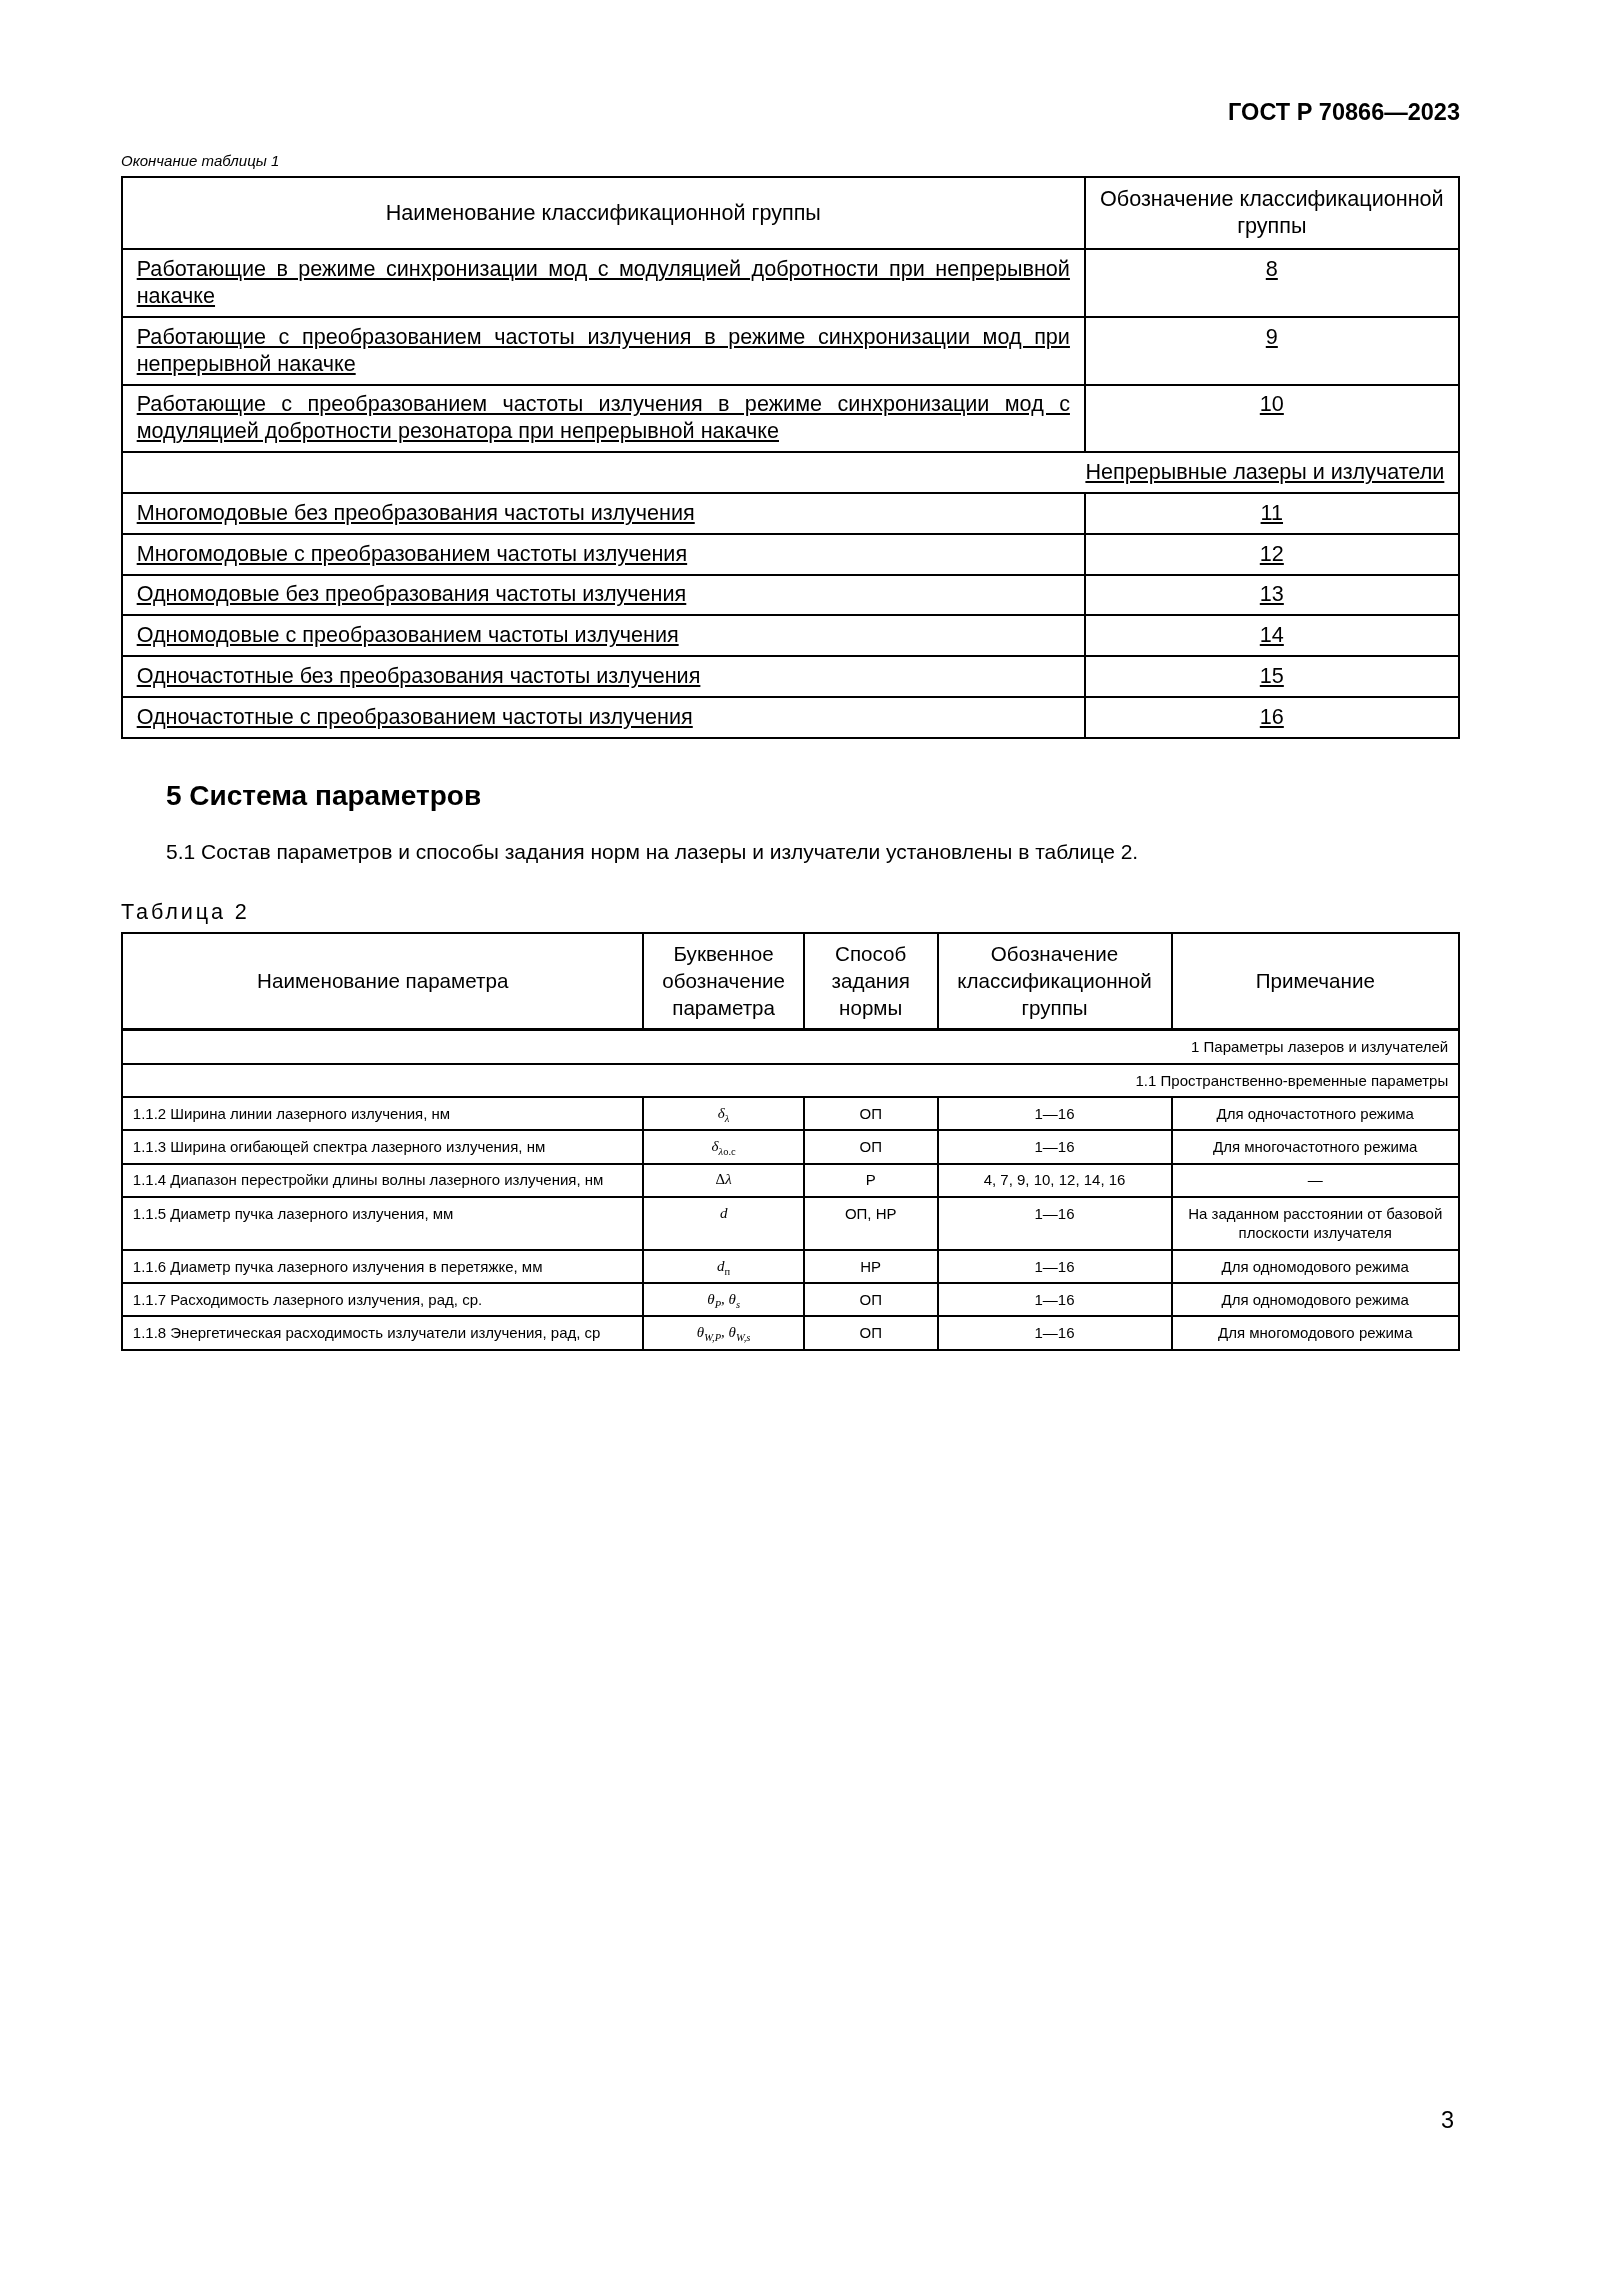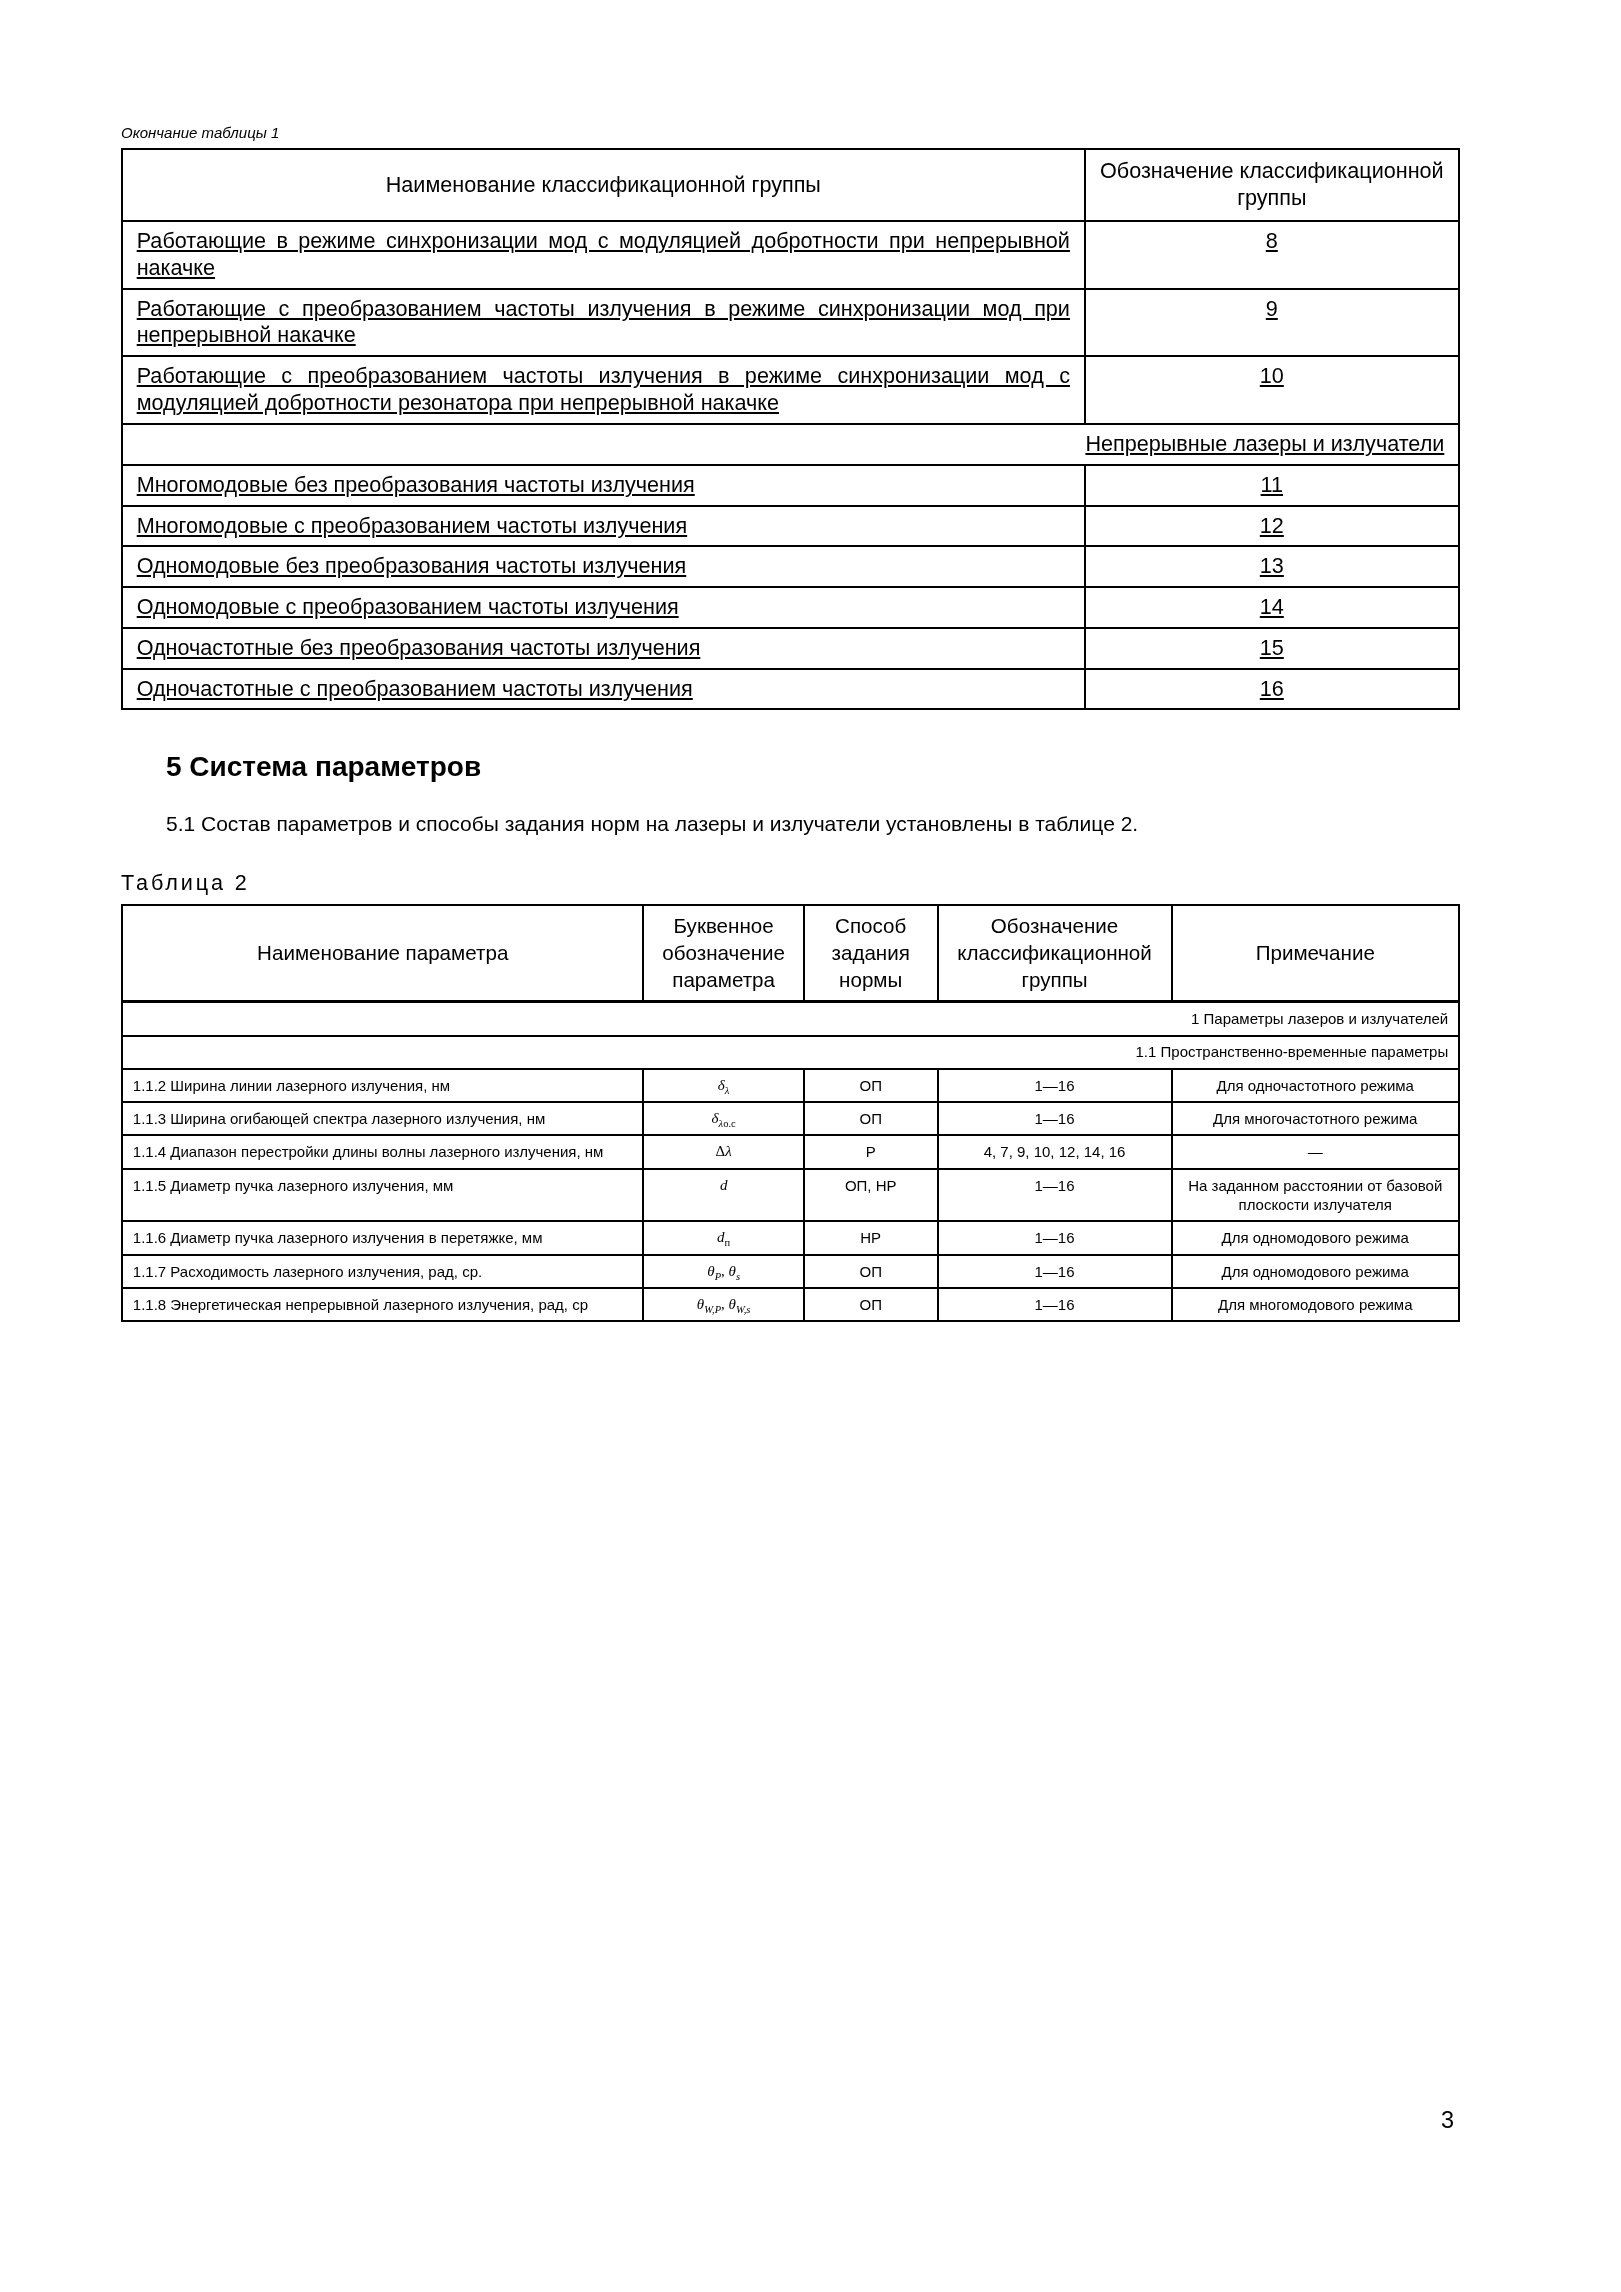--- a/index.html
+++ b/index.html
@@ -37,20 +37,21 @@
   .para { font-size: 21px; line-height: 1.45; text-align: justify; text-indent: 45px; margin: 25.5px 0 0 0; }
   .table2-caption { font-size: 21.6px; letter-spacing: 2.9px; margin: 31px 0 7.8px 0; }
 
   .page-number { position: absolute; top: 2107px; right: 167px; font-size: 23.5px; }
 </style>
 </head>
 <body>
 
 <div class="page">
 
+  <div class="doc-header">ГОСТ Р 70866—2023</div>
 
   <div class="table1-caption">Окончание таблицы 1</div>
 
   <table class="gost table1">
     <colgroup>
       <col style="width:72%">
       <col style="width:28%">
     </colgroup>
     <thead>
       <tr>
@@ -167,21 +168,21 @@
           <td class="note-cell">Для одномодового режима</td>
         </tr>
         <tr>
           <td class="name-cell">1.1.7 Расходимость лазерного излучения, рад, ср.</td>
           <td class="center-cell symbol-cell"><span class="it">θ</span><sub class="it">P</sub><span>, </span><span class="it">θ</span><sub class="it">s</sub></td>
           <td class="center-cell">ОП</td>
           <td class="center-cell">1—16</td>
           <td class="note-cell">Для одномодового режима</td>
         </tr>
         <tr>
-          <td class="name-cell">1.1.8 Энергетическая непрерывной лазерного излучения, рад, ср</td>
+          <td class="name-cell">1.1.8 Энергетическая расходимость излучатели излучения, рад, ср</td>
           <td class="center-cell symbol-cell"><span class="it">θ</span><sub class="it">W,P</sub><span>, </span><span class="it">θ</span><sub class="it">W,s</sub></td>
           <td class="center-cell">ОП</td>
           <td class="center-cell">1—16</td>
           <td class="note-cell">Для многомодового режима</td>
         </tr>
       </tbody>
   </table>
 
   <div class="page-number">3</div>
 

